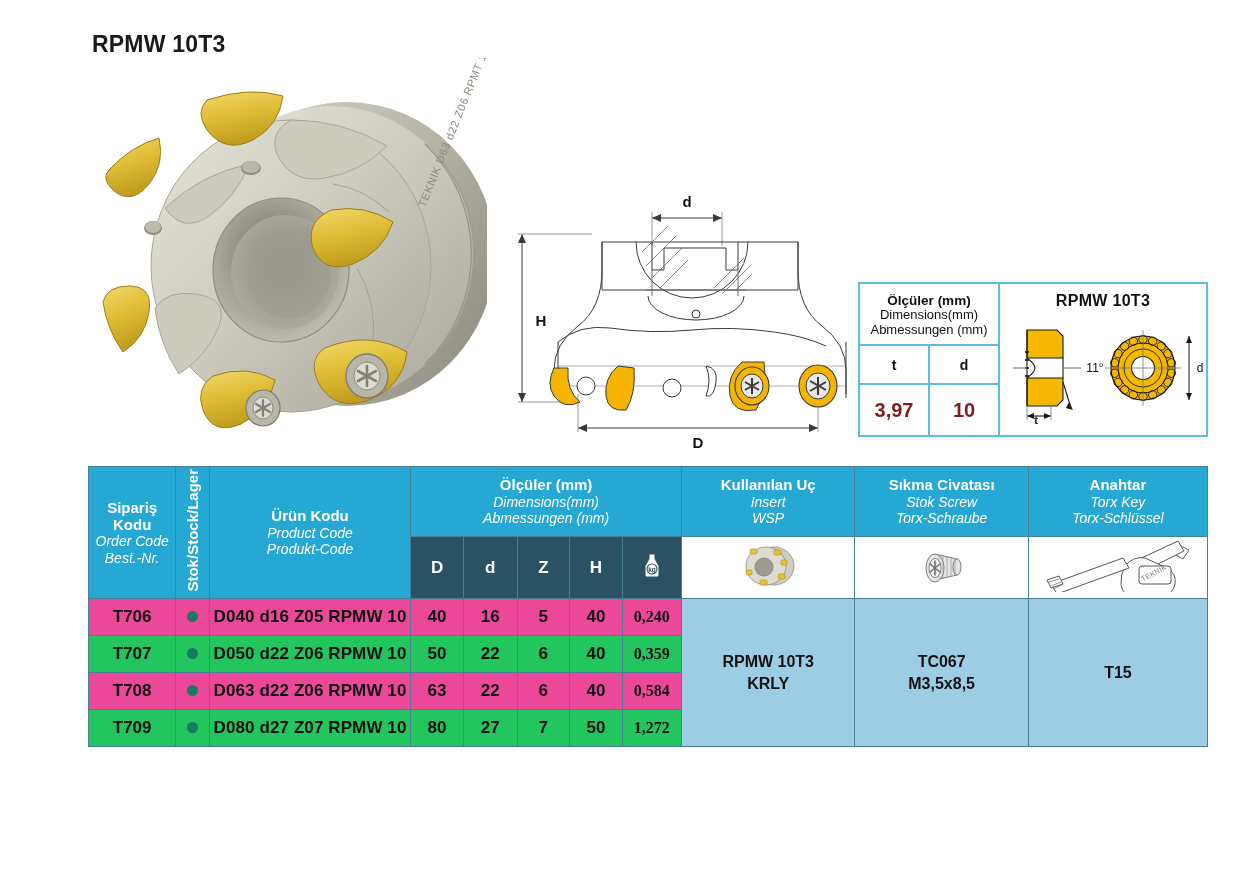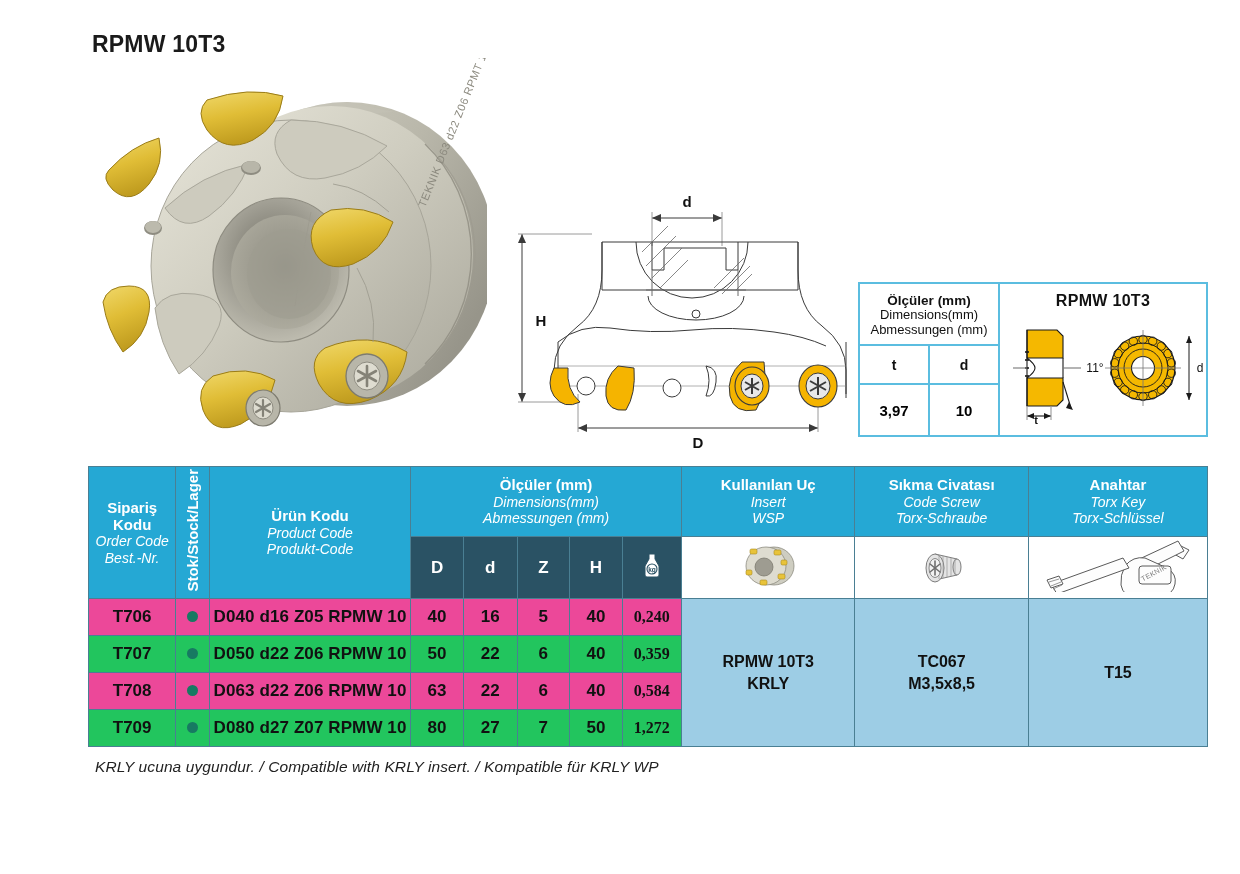--- a/index.html
+++ b/index.html
@@ -34,21 +34,21 @@
     height:62px;box-sizing:border-box;border-bottom:2px solid #5bbde0;
     display:flex;flex-direction:column;align-items:center;justify-content:center;
     line-height:1.12;padding-top:2px;
   }
   .ib-head .l1{font-size:13.5px;font-weight:bold;color:#111;}
   .ib-head .l2,.ib-head .l3{font-size:13px;color:#111;}
   .ib-sub{height:37px;display:flex;border-bottom:2px solid #5bbde0;}
   .ib-sub div{flex:1;display:flex;align-items:center;justify-content:center;font-size:14px;font-weight:bold;color:#111;}
   .ib-sub div:first-child{border-right:2px solid #5bbde0;}
   .ib-val{flex:1;display:flex;}
-  .ib-val div{flex:1;display:flex;align-items:center;justify-content:center;font-size:15px;font-weight:bold;color:#000000;text-align:right;}
+  .ib-val div{flex:1;display:flex;align-items:center;justify-content:center;font-size:20px;font-weight:bold;color:#7f1d1d;text-align:right;}
   .ib-val div:first-child{border-right:2px solid #5bbde0;}
   .ib-right{flex:1;display:flex;flex-direction:column;align-items:center;}
   .ib-title{font-size:16px;font-weight:bold;color:#111;margin-top:8px;letter-spacing:.3px;}
   .ib-fig{margin-top:2px;}
 
   
   .tbl{position:absolute;left:88px;top:466px;width:1120px;border-collapse:collapse;}
   .tbl td,.tbl th{padding:0;margin:0;border:1px solid #4a7f93;box-sizing:border-box;}
   .hd{background:#25a8d4;color:#fff;text-align:center;vertical-align:middle;}
   .hd .tr{font-size:15px;font-weight:bold;line-height:1.15;display:block;}
@@ -364,21 +364,21 @@
         <span class="en">Dimensions(mm)</span>
         <span class="de">Abmessungen (mm)</span>
       </td>
       <td class="hd" style="height:70px">
         <span class="tr">Kullanılan Uç</span>
         <span class="en">Insert</span>
         <span class="de">WSP</span>
       </td>
       <td class="hd">
         <span class="tr">Sıkma Civatası</span>
-        <span class="en">Code Screw</span>
+        <span class="en">Stok Screw</span>
         <span class="de">Torx-Schraube</span>
       </td>
       <td class="hd">
         <span class="tr">Anahtar</span>
         <span class="en">Torx Key</span>
         <span class="de">Torx-Schlüssel</span>
       </td>
     </tr>
 
     <tr>
@@ -506,15 +506,14 @@
       <td class="cell rowB prod">D080 d27 Z07 RPMW 10</td>
       <td class="cell rowB">80</td>
       <td class="cell rowB">27</td>
       <td class="cell rowB">7</td>
       <td class="cell rowB">50</td>
       <td class="cell rowB wt">1,272</td>
     </tr>
   </tbody>
     </table>
 
-  <div class="note">KRLY ucuna uygundur. / Compatible with KRLY insert. / Kompatible für KRLY WP</div>
 
 </div>
 
 </body></html>

